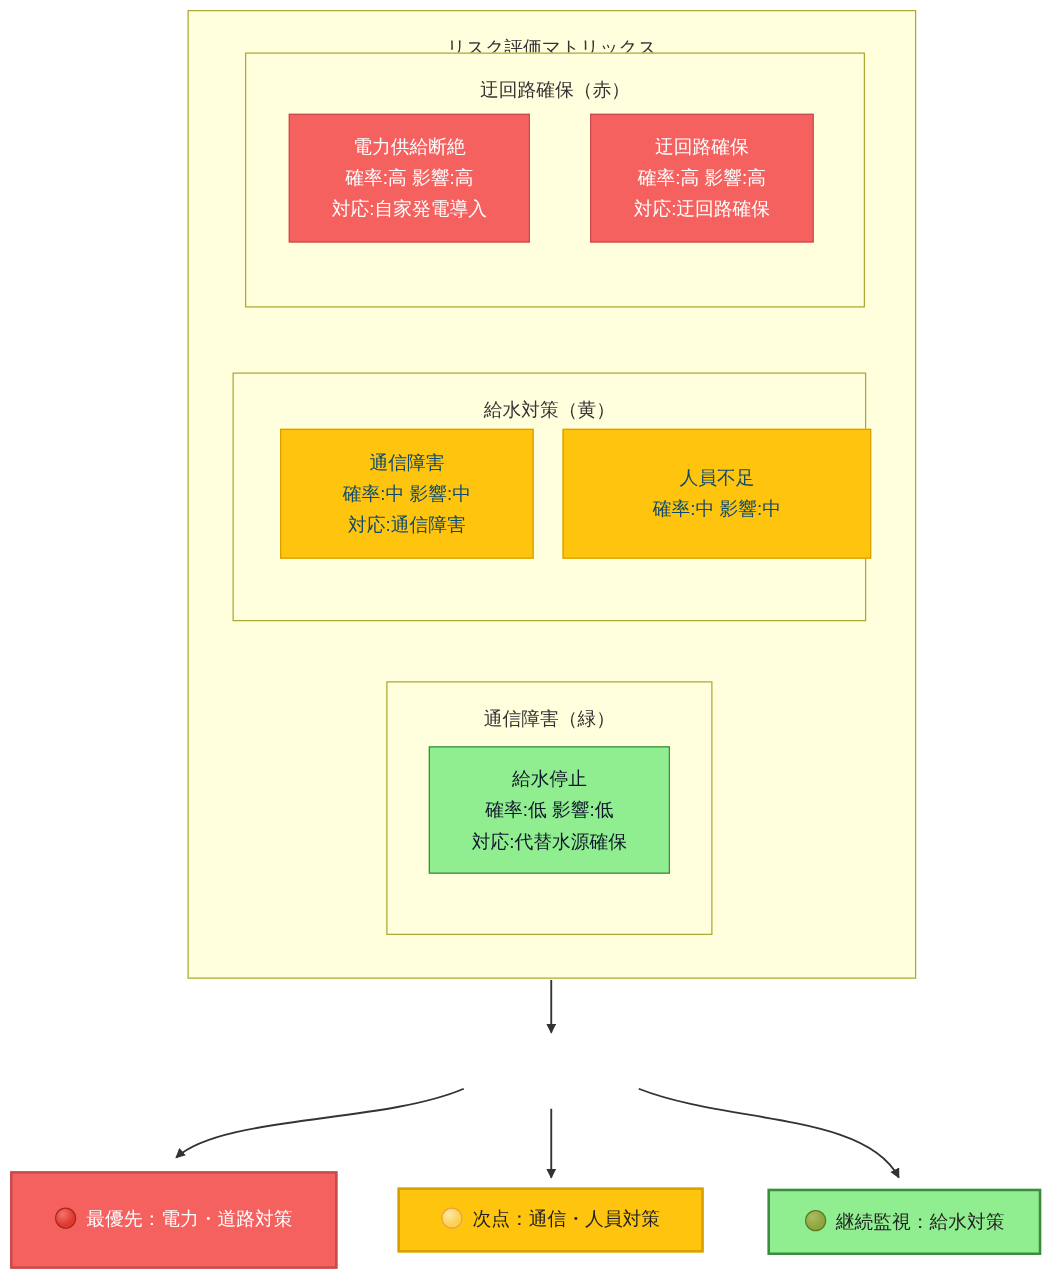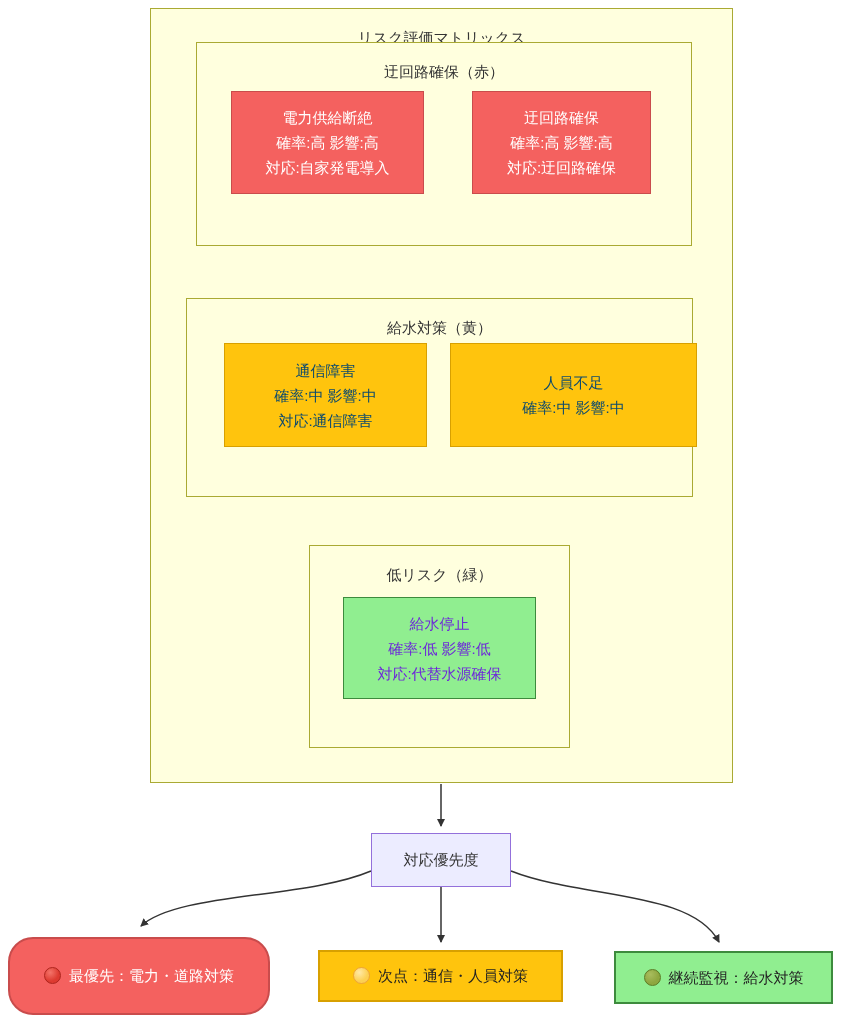--- a/index.html
+++ b/index.html
@@ -15,21 +15,21 @@
     position:absolute;left:0;right:0;top:20px;text-align:center;
     font-size:15px;color:#333333;
   }
   
   .node{
     display:flex;flex-direction:column;justify-content:center;align-items:center;
     text-align:center;line-height:25px;font-size:15px;
   }
   .node-high{background:#f4615f;border:1.5px solid #c94c4c;color:#ffffff;}
   .node-mid{background:#ffc40d;border:1.5px solid #d8a000;color:#0c4a6e;}
-  .node-low{background:#90ee90;border:1.5px solid #3d8b3d;color:#6d28d9;}
+  .node-low{background:#90ee90;border:1.5px solid #3d8b3d;color:#0f172a;}
   
   .priority{
     background:#ececff;border:1px solid #9370db;color:#333333;
     display:flex;align-items:center;justify-content:center;font-size:15px;
   }
   
   .output{
     display:flex;align-items:center;justify-content:center;
     text-align:center;font-size:15px;line-height:24px;padding:6px 16px;
   }
@@ -87,33 +87,30 @@
     <div>通信障害</div>
     <div>確率:中 影響:中</div>
     <div>対応:通信障害</div>
   </div>
   <div class="abs node node-mid" style="left:450px;top:343px;width:247px;height:104px;">
     <div>人員不足</div>
     <div>確率:中 影響:中</div>
   </div>
 
   <div class="abs cluster" style="left:309px;top:545px;width:261px;height:203px;">
-    <div class="cluster-title">低リスク（緑）</div>
+    <div class="cluster-title">通信障害（緑）</div>
   </div>
   <div class="abs node node-low" style="left:343px;top:597px;width:193px;height:102px;">
     <div>給水停止</div>
     <div>確率:低 影響:低</div>
     <div>対応:代替水源確保</div>
   </div>
 
-  <div class="abs priority" style="left:371px;top:833px;width:140px;height:54px;">
-    <span>対応優先度</span>
-  </div>
 
-  <div class="abs output output-red" style="left:8px;top:937px;width:262px;height:78px;border-radius:25px;">
+  <div class="abs output output-red" style="left:8px;top:937px;width:262px;height:78px;">
     <span><span class="dot dot-red"></span><span>最優先：電力・道路対策</span></span>
   </div>
   <div class="abs output output-yellow" style="left:318px;top:950px;width:245px;height:52px;">
     <span><span class="dot dot-yellow"></span><span>次点：通信・人員対策</span></span>
   </div>
   <div class="abs output output-green" style="left:614px;top:951px;width:219px;height:53px;text-align:center;">
     <span><span class="dot dot-green"></span><span>継続監視：給水対策</span></span>
   </div>
 
 </div>

